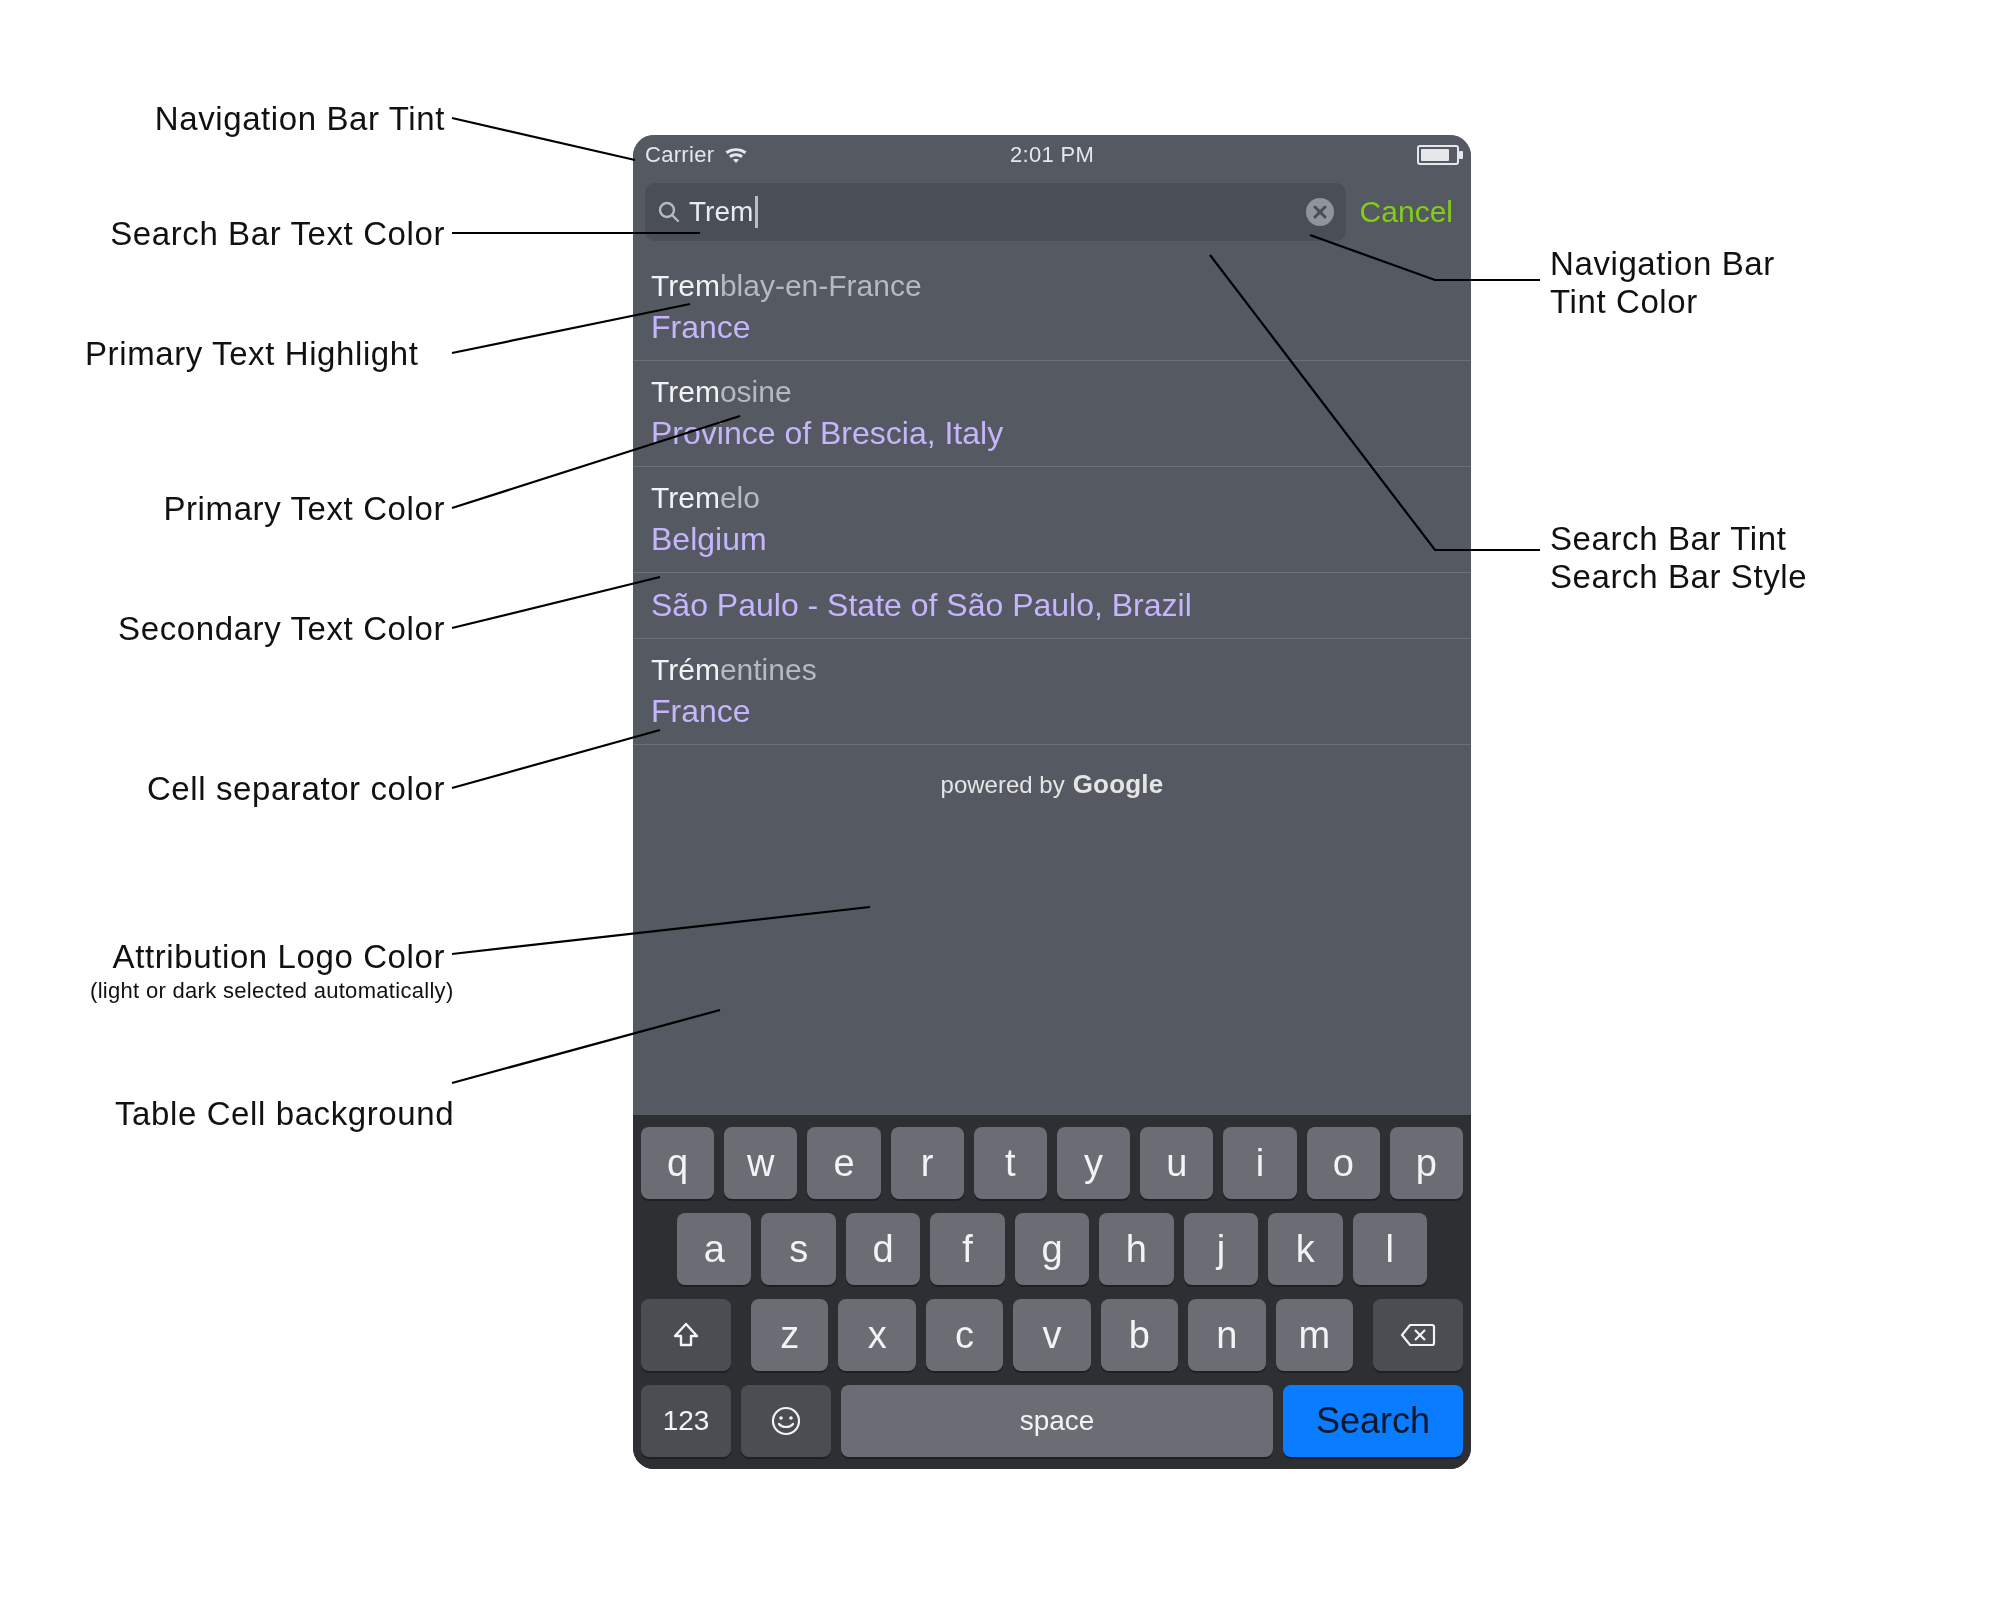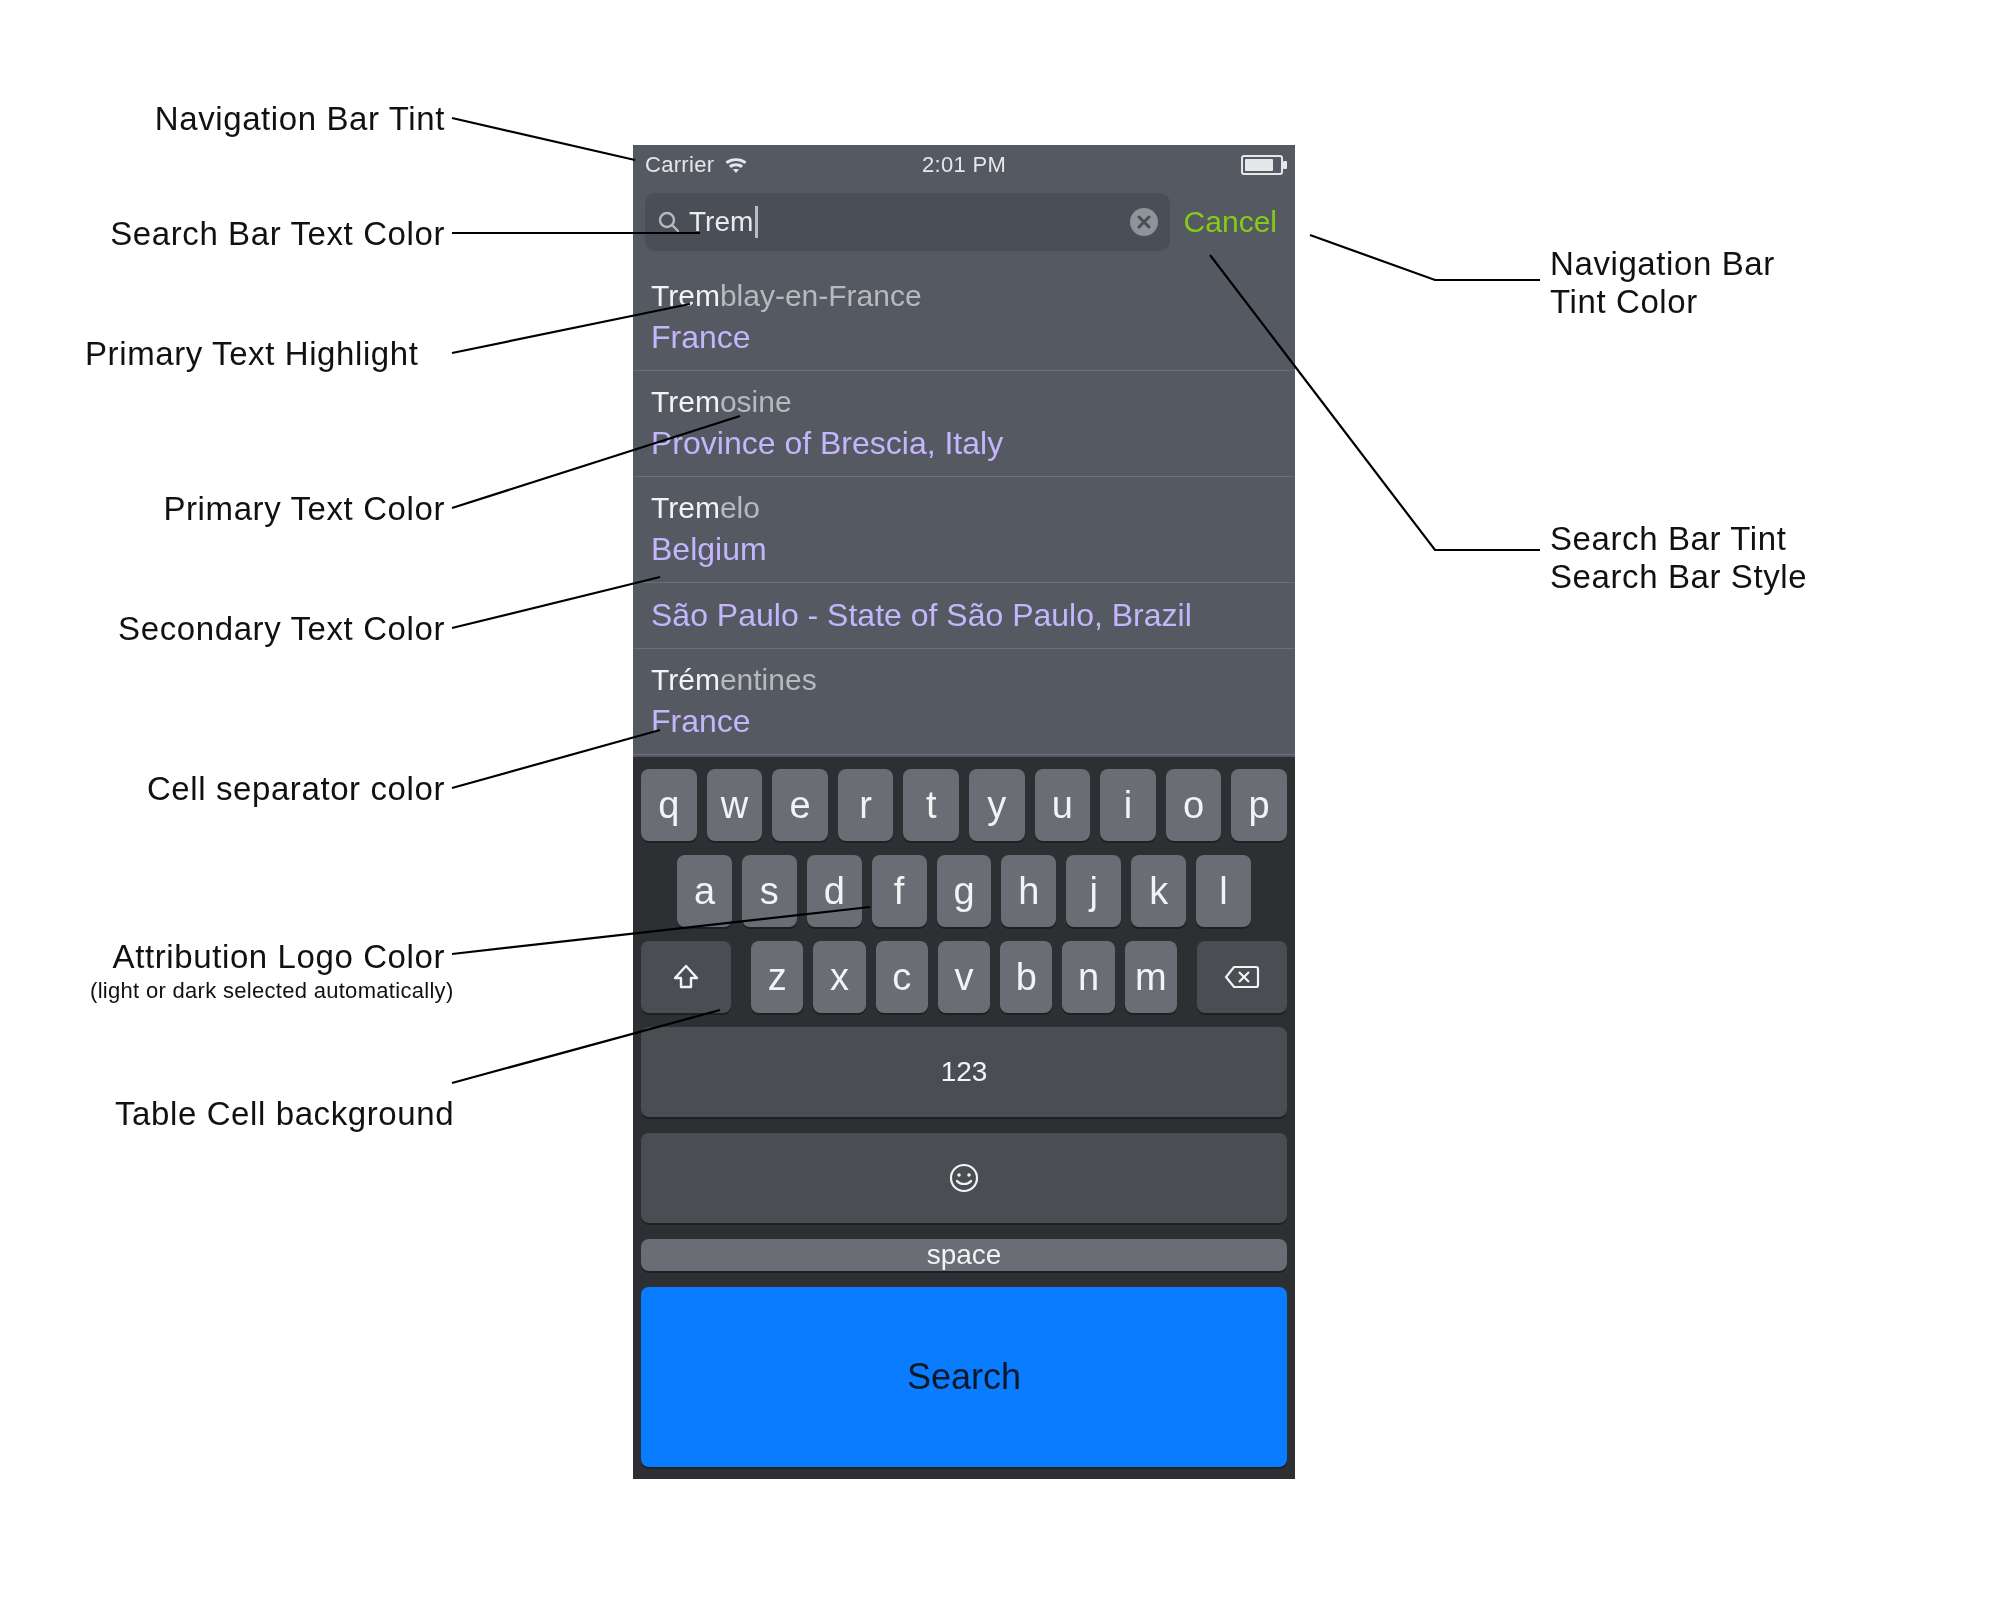--- a/index.html
+++ b/index.html
@@ -10,26 +10,27 @@
     background: #ffffff;
     font-family: -apple-system, "Helvetica Neue", Arial, sans-serif;
     overflow: hidden;
     position: relative;
   }
 
   
   .phone {
     position: absolute;
     left: 633px;
-    top: 145px;
-    width: 662px;
+    top: 135px;
+    width: 838px;
     height: 1334px;
     background: #555a62;
     overflow: hidden;
     color: #d0d2d5;
+    border-radius: 21px;
   }
 
   
   .status-bar {
     position: relative;
     height: 40px;
     background: #555a62;
     display: flex;
     align-items: center;
     justify-content: space-between;
@@ -125,21 +126,21 @@
     box-shadow: 0 2px 0 #1f2023;
   }
   .krow.r2 { padding: 0 36px; }
   .key.shift, .key.del {
     background:#4a4d52;
     flex: 0 0 90px;
     font-size:30px;
   }
   .krow.r3 { padding: 0 0; }
   .krow.r3 .midkeys { display:flex; gap:10px; flex:1; padding:0 10px; }
-  .krow.r4 { gap:16px; margin-bottom:0;flex-direction:column; }
+  .krow.r4 { gap:10px; margin-bottom:0; }
   .key.num, .key.emoji {
     background:#4a4d52;
     flex: 0 0 90px;
     font-size:28px;
   }
   .key.space { background:#6a6d73; font-size:28px; }
   .key.search {
     background:#0a7cff;
     color:#0f172a;
     flex:0 0 180px;

